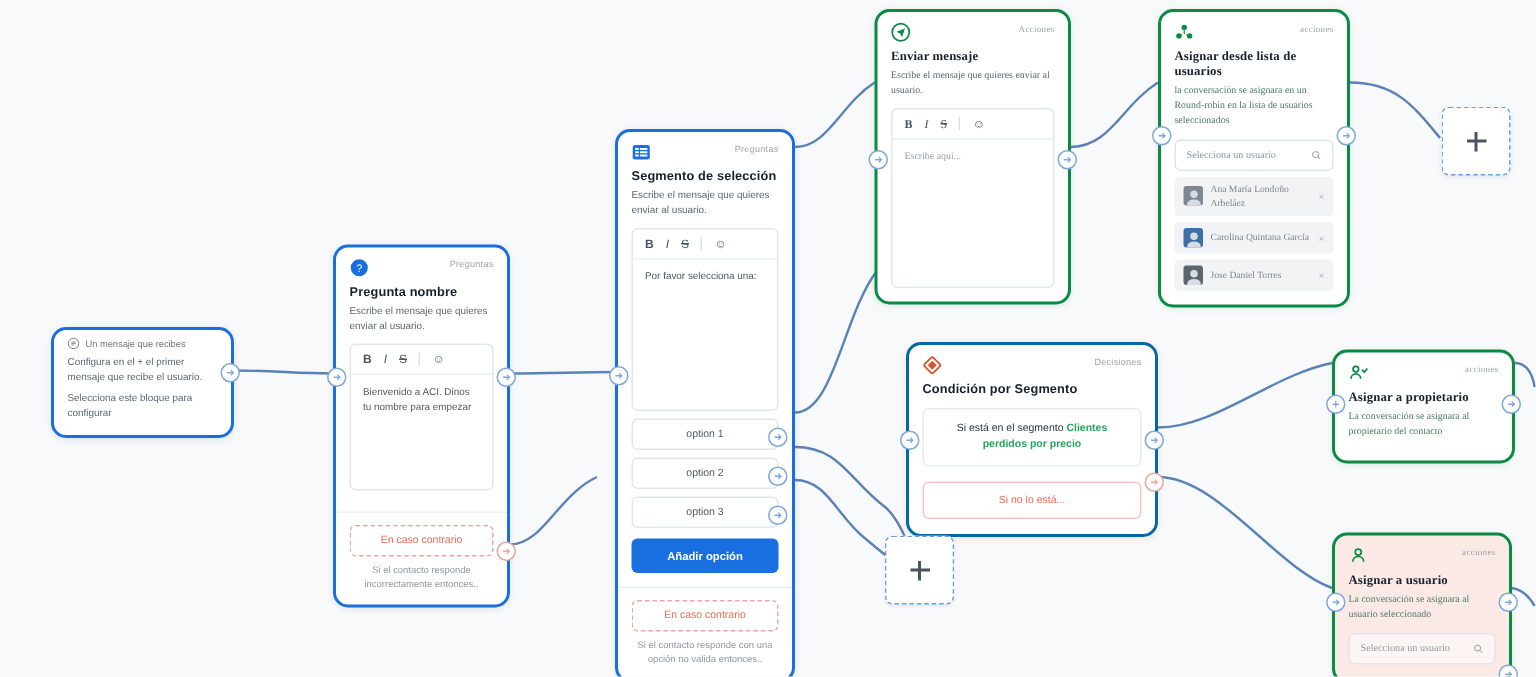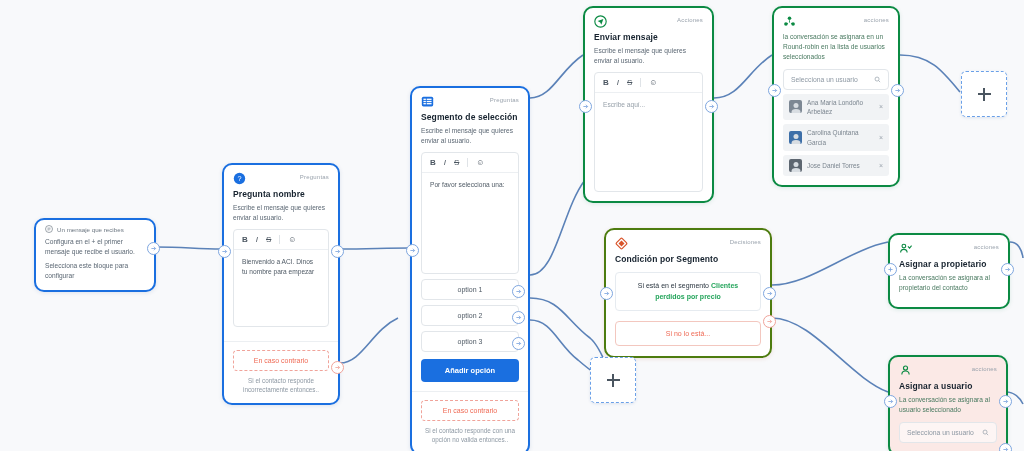--- a/index.html
+++ b/index.html
@@ -7,22 +7,22 @@
     width:1024px;height:451px;overflow:hidden;
     background:#f8f9fb;
     font-family:"Liberation Sans", sans-serif;
     position:relative;
   }
   #canvas{position:absolute;inset:0;}
   svg.edges{position:absolute;left:0;top:0;width:1024px;height:451px;pointer-events:none;}
 
   .node{position:absolute;background:#fff;border-radius:10px;box-sizing:border-box;}
   .node.blue{border:2px solid #1a6fe0;box-shadow:0 1px 4px rgba(30,70,140,.12);}
-  .node.green{border:2px solid #0b8a43;box-shadow:0 1px 4px rgba(20,120,70,.12);}
-  .node.orange{border:2px solid #4d7c0f;box-shadow:0 1px 4px rgba(180,80,40,.14);}
+  .node.green{border:2px solid #0b8a43;box-shadow:0 1px 4px rgba(20,120,70,.12);font-family:Liberation Serif, serif;}
+  .node.orange{border:2px solid #0369a1;box-shadow:0 1px 4px rgba(180,80,40,.14);}
   .node.pinkbg{background:#fbe9e6;}
 
   .nhead{display:flex;align-items:flex-start;justify-content:space-between;padding:7px 9px 0 9px;}
   .cat{font-size:6px;color:#9aa3ad;letter-spacing:.2px;padding-top:2px;}
   .ntitle{font-size:8.5px;font-weight:bold;color:#16222e;padding:4px 9px 0 9px;letter-spacing:.1px;}
   .ndesc{font-size:6.6px;color:#5b6773;line-height:1.5;padding:4px 9px 0 9px;}
   .ndesc.green-t{color:#4a7a61;}
 
   .icn{width:13px;height:13px;display:block;}
 
@@ -246,20 +246,21 @@
   <div class="node green" style="left:772px;top:6px;width:128px;">
     <div class="nhead">
       <svg class="icn" viewBox="0 0 16 16">
         <circle cx="8" cy="4" r="2.2" fill="#0b8a43"></circle>
         <circle cx="3.6" cy="11" r="2.2" fill="#0b8a43"></circle>
         <circle cx="12.4" cy="11" r="2.2" fill="#0b8a43"></circle>
         <path d="M8 6.4v3M6.2 10.2L5 10.6M9.8 10.2l1.2.4" stroke="#0b8a43" stroke-width="1"></path>
       </svg>
       <span class="cat">acciones</span>
     </div>
+    <div class="ntitle">Asignar desde lista de usuarios</div>
     <div class="ndesc green-t">la conversación se asignara en un Round-robin en la lista de usuarios seleccionados</div>
     <div class="selinput">
       <span>Selecciona un usuario</span>
       <svg style="width:7px;height:7px;" viewBox="0 0 16 16">
         <circle cx="7" cy="7" r="4.6" fill="none" stroke="#8d98a3" stroke-width="1.5"></circle>
           <path d="M10.5 10.5L14 14" stroke="#8d98a3" stroke-width="1.5"></path>
       </svg>
     </div>
     <div class="userrow">
       <span class="uava">

